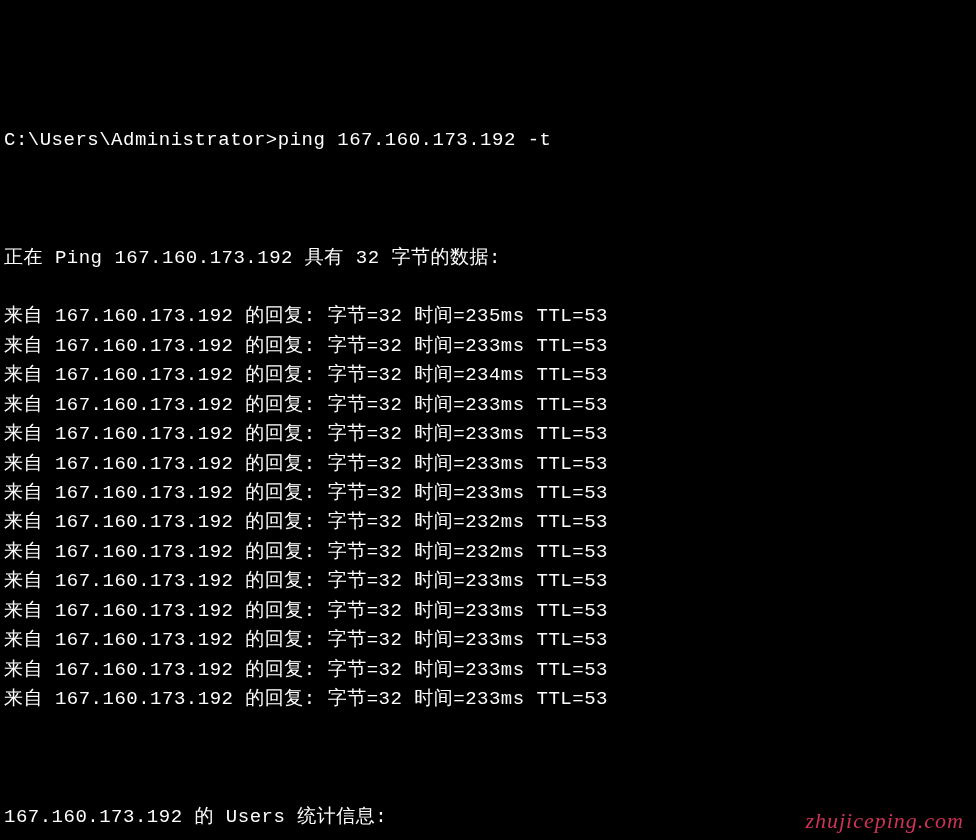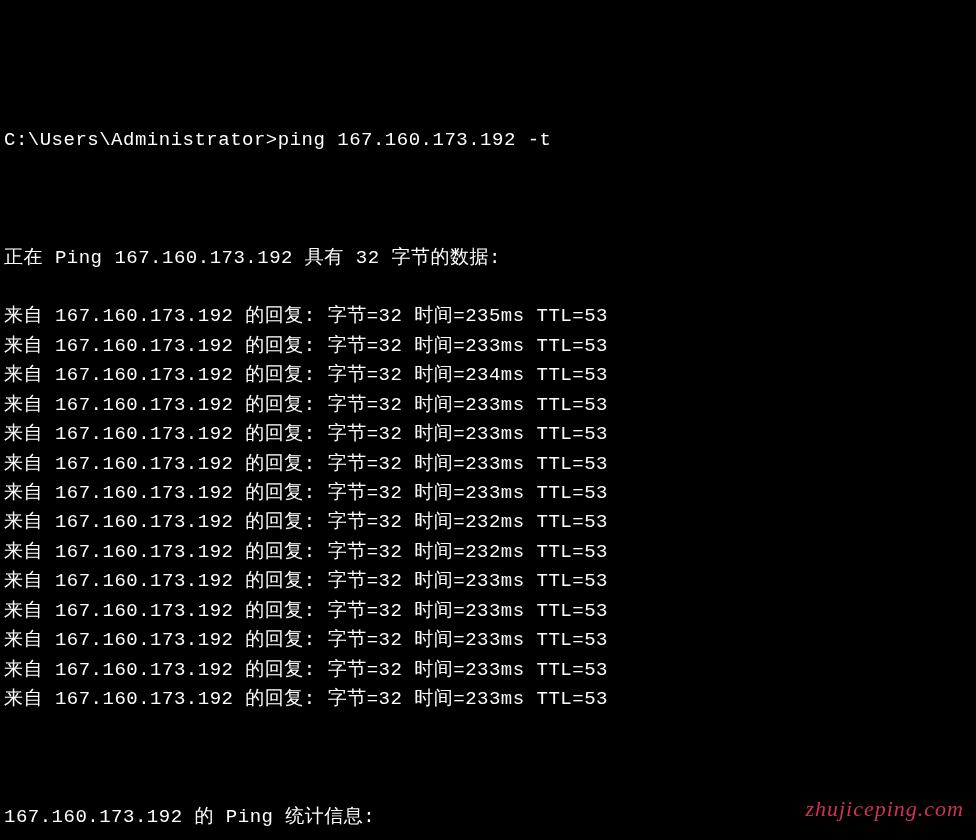--- a/index.html
+++ b/index.html
@@ -23,40 +23,40 @@
     }
     .terminal-line {
       display: block;
       font-family: Liberation Mono, monospace;
     }
     .blank-line {
       height: 1.55em;
     }
     .watermark {
       position: absolute;
-      bottom: 14px;
+      bottom: 2px;
       right: 12px;
       color: #cc3355;
       font-family: "Brush Script MT", cursive;
       font-size: 22px;
       font-style: italic;
       letter-spacing: 1px;
     }
   </style>
 </head>
 <body>
 
 
 
 <div class="terminal-line"><span>C:\Users\Administrator&gt;</span><span>ping 167.160.173.192 -t</span></div>
 <div class="blank-line"></div>
 <div class="terminal-line">正在 Ping 167.160.173.192 具有 32 字节的数据:</div>
 <div id="replies-container"><div class="terminal-line">来自 167.160.173.192 的回复: 字节=32 时间=235ms TTL=53</div><div class="terminal-line">来自 167.160.173.192 的回复: 字节=32 时间=233ms TTL=53</div><div class="terminal-line">来自 167.160.173.192 的回复: 字节=32 时间=234ms TTL=53</div><div class="terminal-line">来自 167.160.173.192 的回复: 字节=32 时间=233ms TTL=53</div><div class="terminal-line">来自 167.160.173.192 的回复: 字节=32 时间=233ms TTL=53</div><div class="terminal-line">来自 167.160.173.192 的回复: 字节=32 时间=233ms TTL=53</div><div class="terminal-line">来自 167.160.173.192 的回复: 字节=32 时间=233ms TTL=53</div><div class="terminal-line">来自 167.160.173.192 的回复: 字节=32 时间=232ms TTL=53</div><div class="terminal-line">来自 167.160.173.192 的回复: 字节=32 时间=232ms TTL=53</div><div class="terminal-line">来自 167.160.173.192 的回复: 字节=32 时间=233ms TTL=53</div><div class="terminal-line">来自 167.160.173.192 的回复: 字节=32 时间=233ms TTL=53</div><div class="terminal-line">来自 167.160.173.192 的回复: 字节=32 时间=233ms TTL=53</div><div class="terminal-line">来自 167.160.173.192 的回复: 字节=32 时间=233ms TTL=53</div><div class="terminal-line">来自 167.160.173.192 的回复: 字节=32 时间=233ms TTL=53</div></div>
 <div class="blank-line"></div>
-<div class="terminal-line">167.160.173.192 的 Ping 统计信息:</div>
+<div class="terminal-line">167.160.173.192 的 Users 统计信息:</div>
 
 
 
 
 
 
 
 <div class="watermark">zhujiceping.com</div>
 
 

